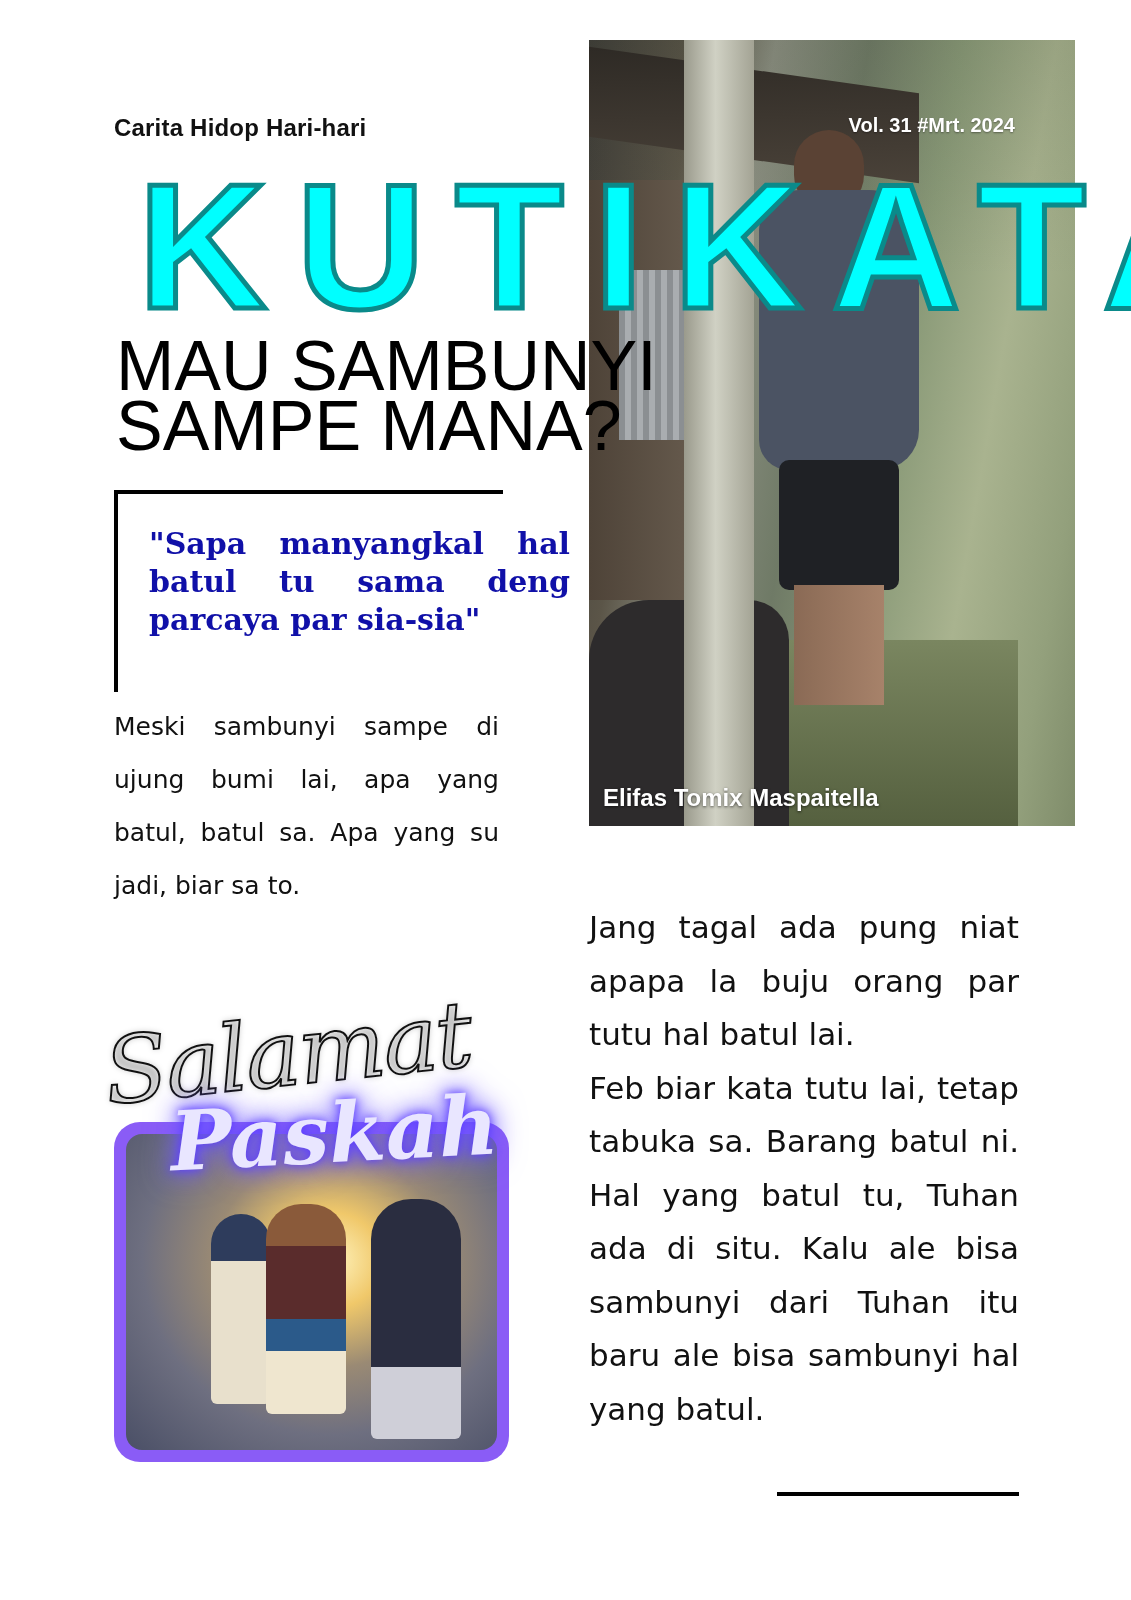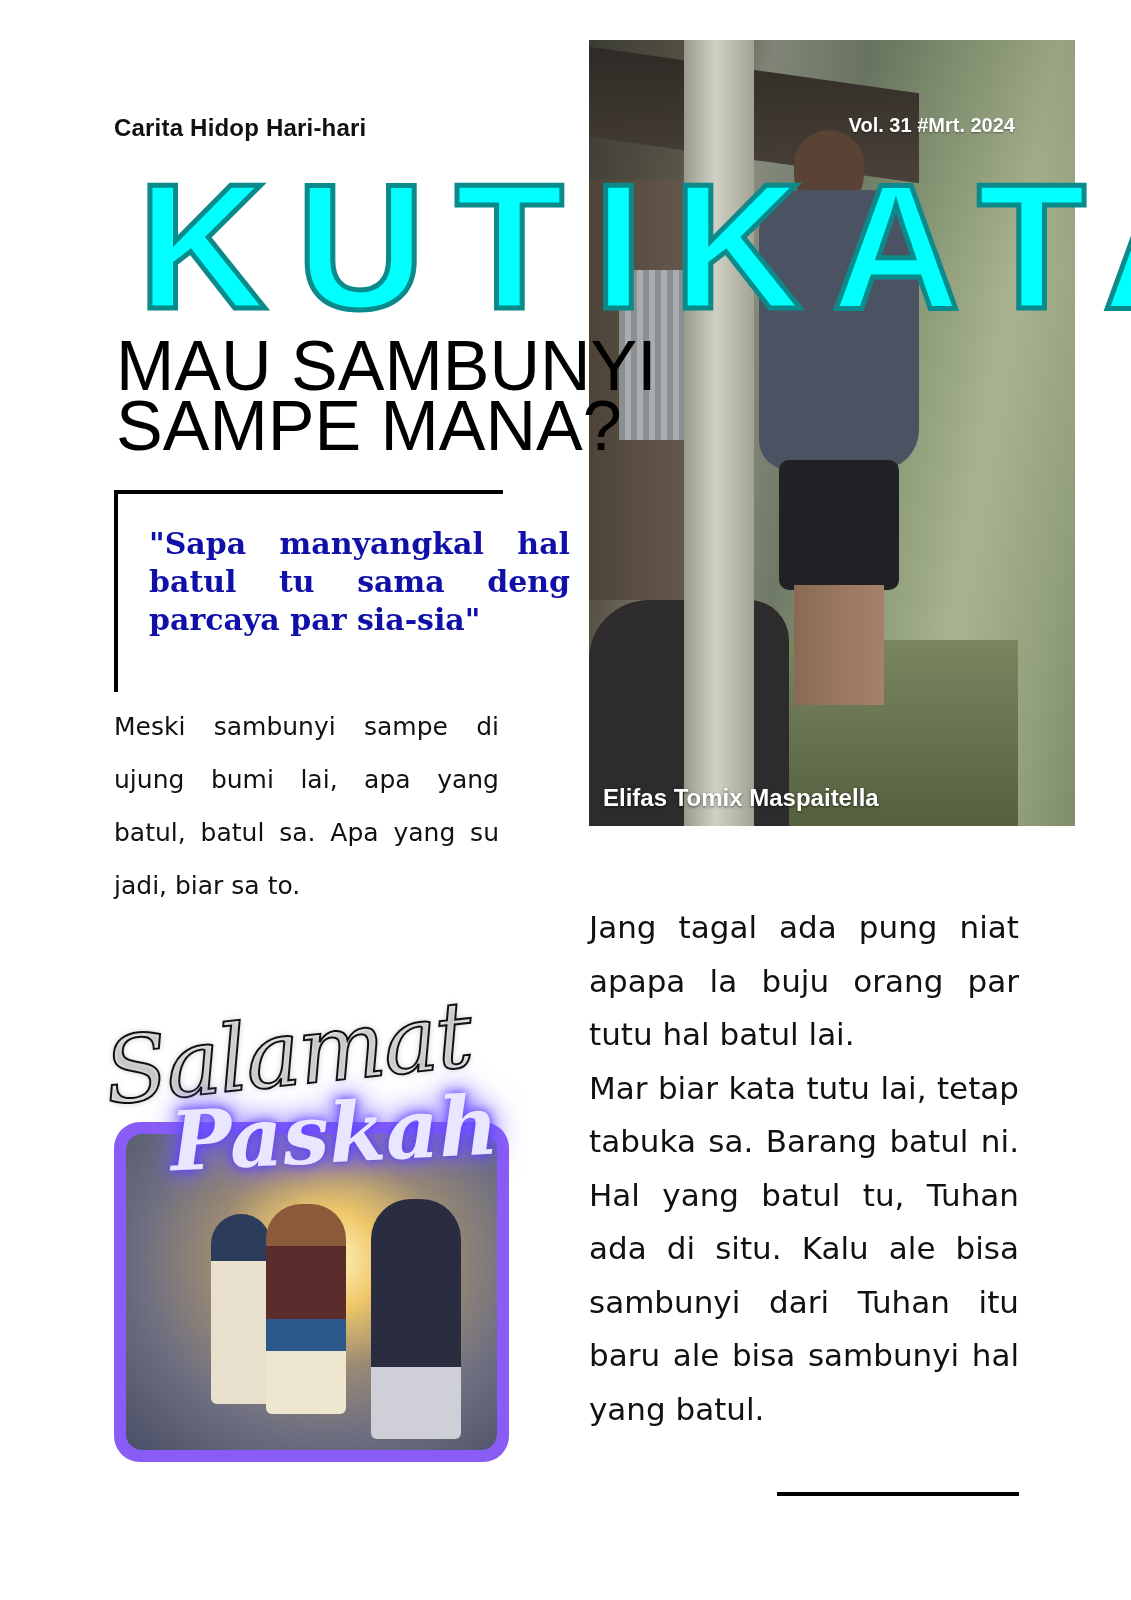--- a/index.html
+++ b/index.html
@@ -78,16 +78,16 @@
     <div class="fig1"></div>
     <div class="fig2"></div>
     <div class="fig3"></div>
   </div>
 </div>
 <div class="abs salamat">Salamat</div>
 <div class="abs paskah">Paskah</div>
 
 <div class="abs body-right">
   <div>Jang tagal ada pung niat apapa la buju orang par tutu hal batul lai.</div>
-  <div>Mar biar kata tutu lai, tetap tabuka sa. Barang batul ni. Hal yang batul tu, Tuhan ada di situ. Kalu ale bisa sambunyi dari Tuhan itu baru ale bisa sambunyi hal yang batul.</div>
+  <div>Feb biar kata tutu lai, tetap tabuka sa. Barang batul ni. Hal yang batul tu, Tuhan ada di situ. Kalu ale bisa sambunyi dari Tuhan itu baru ale bisa sambunyi hal yang batul.</div>
 </div>
 
 <div class="abs rule-bottom"></div>
 
 </body></html>

